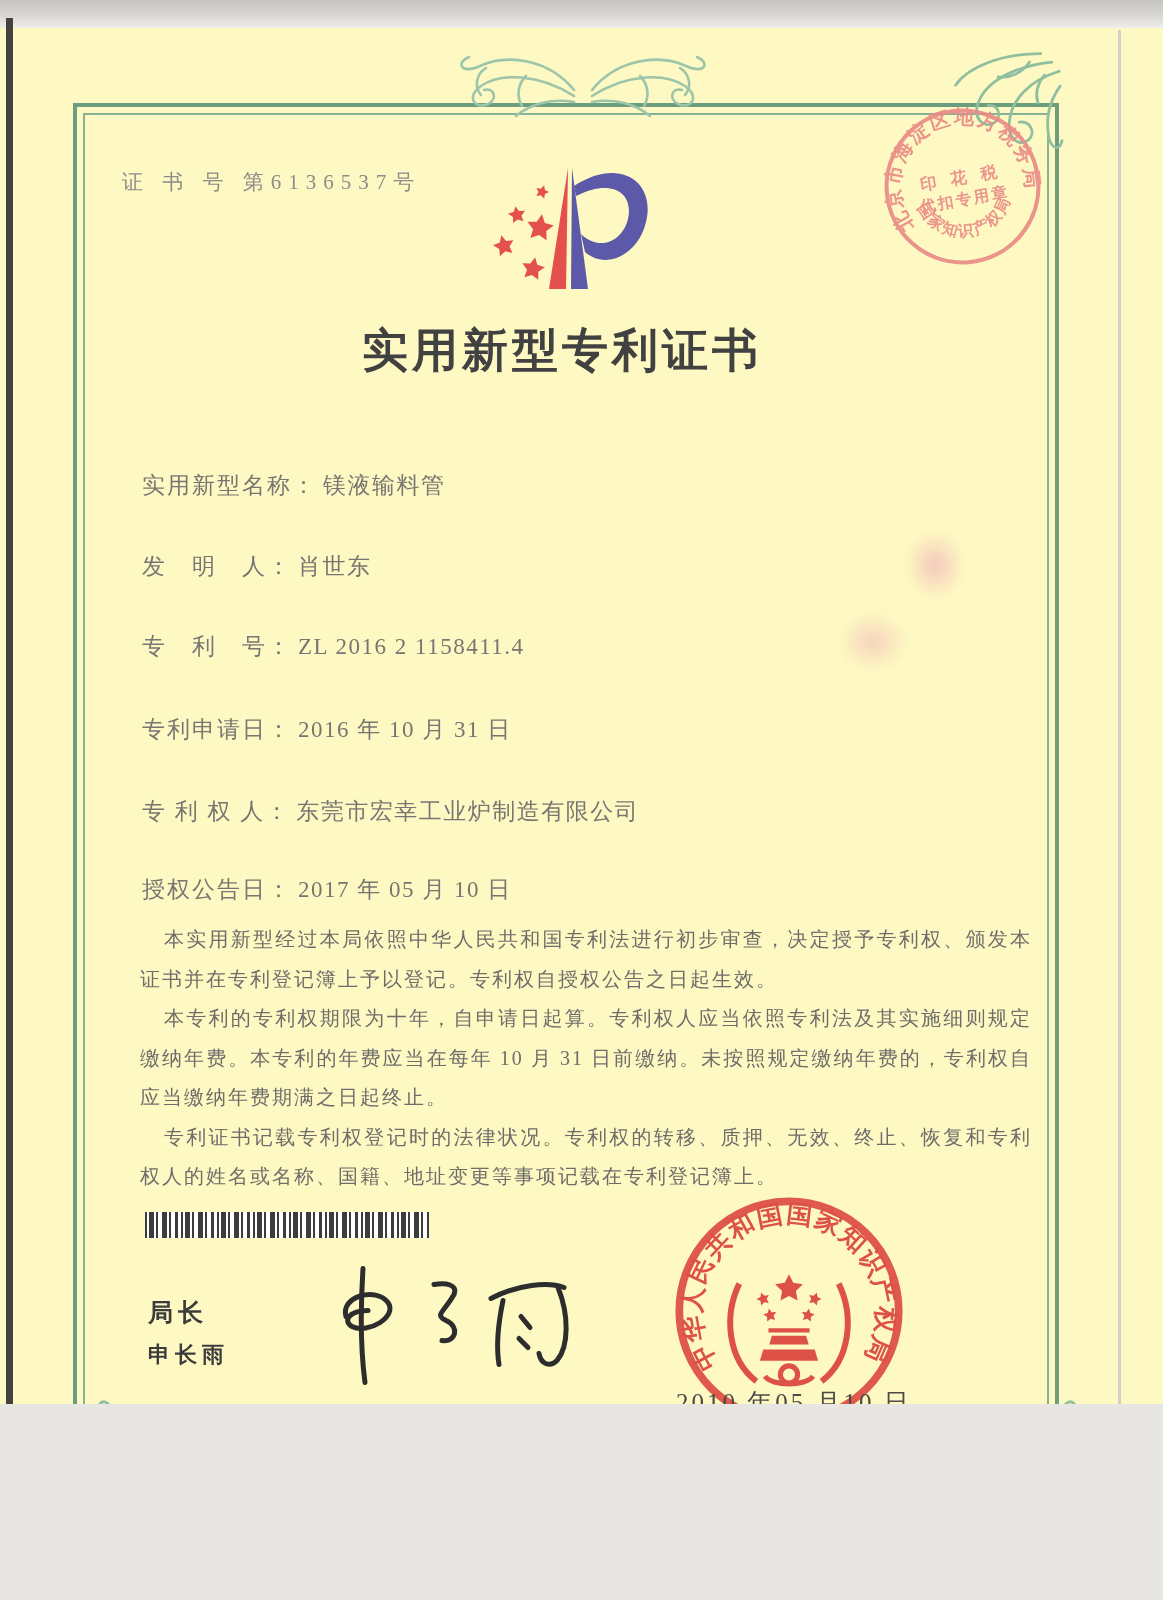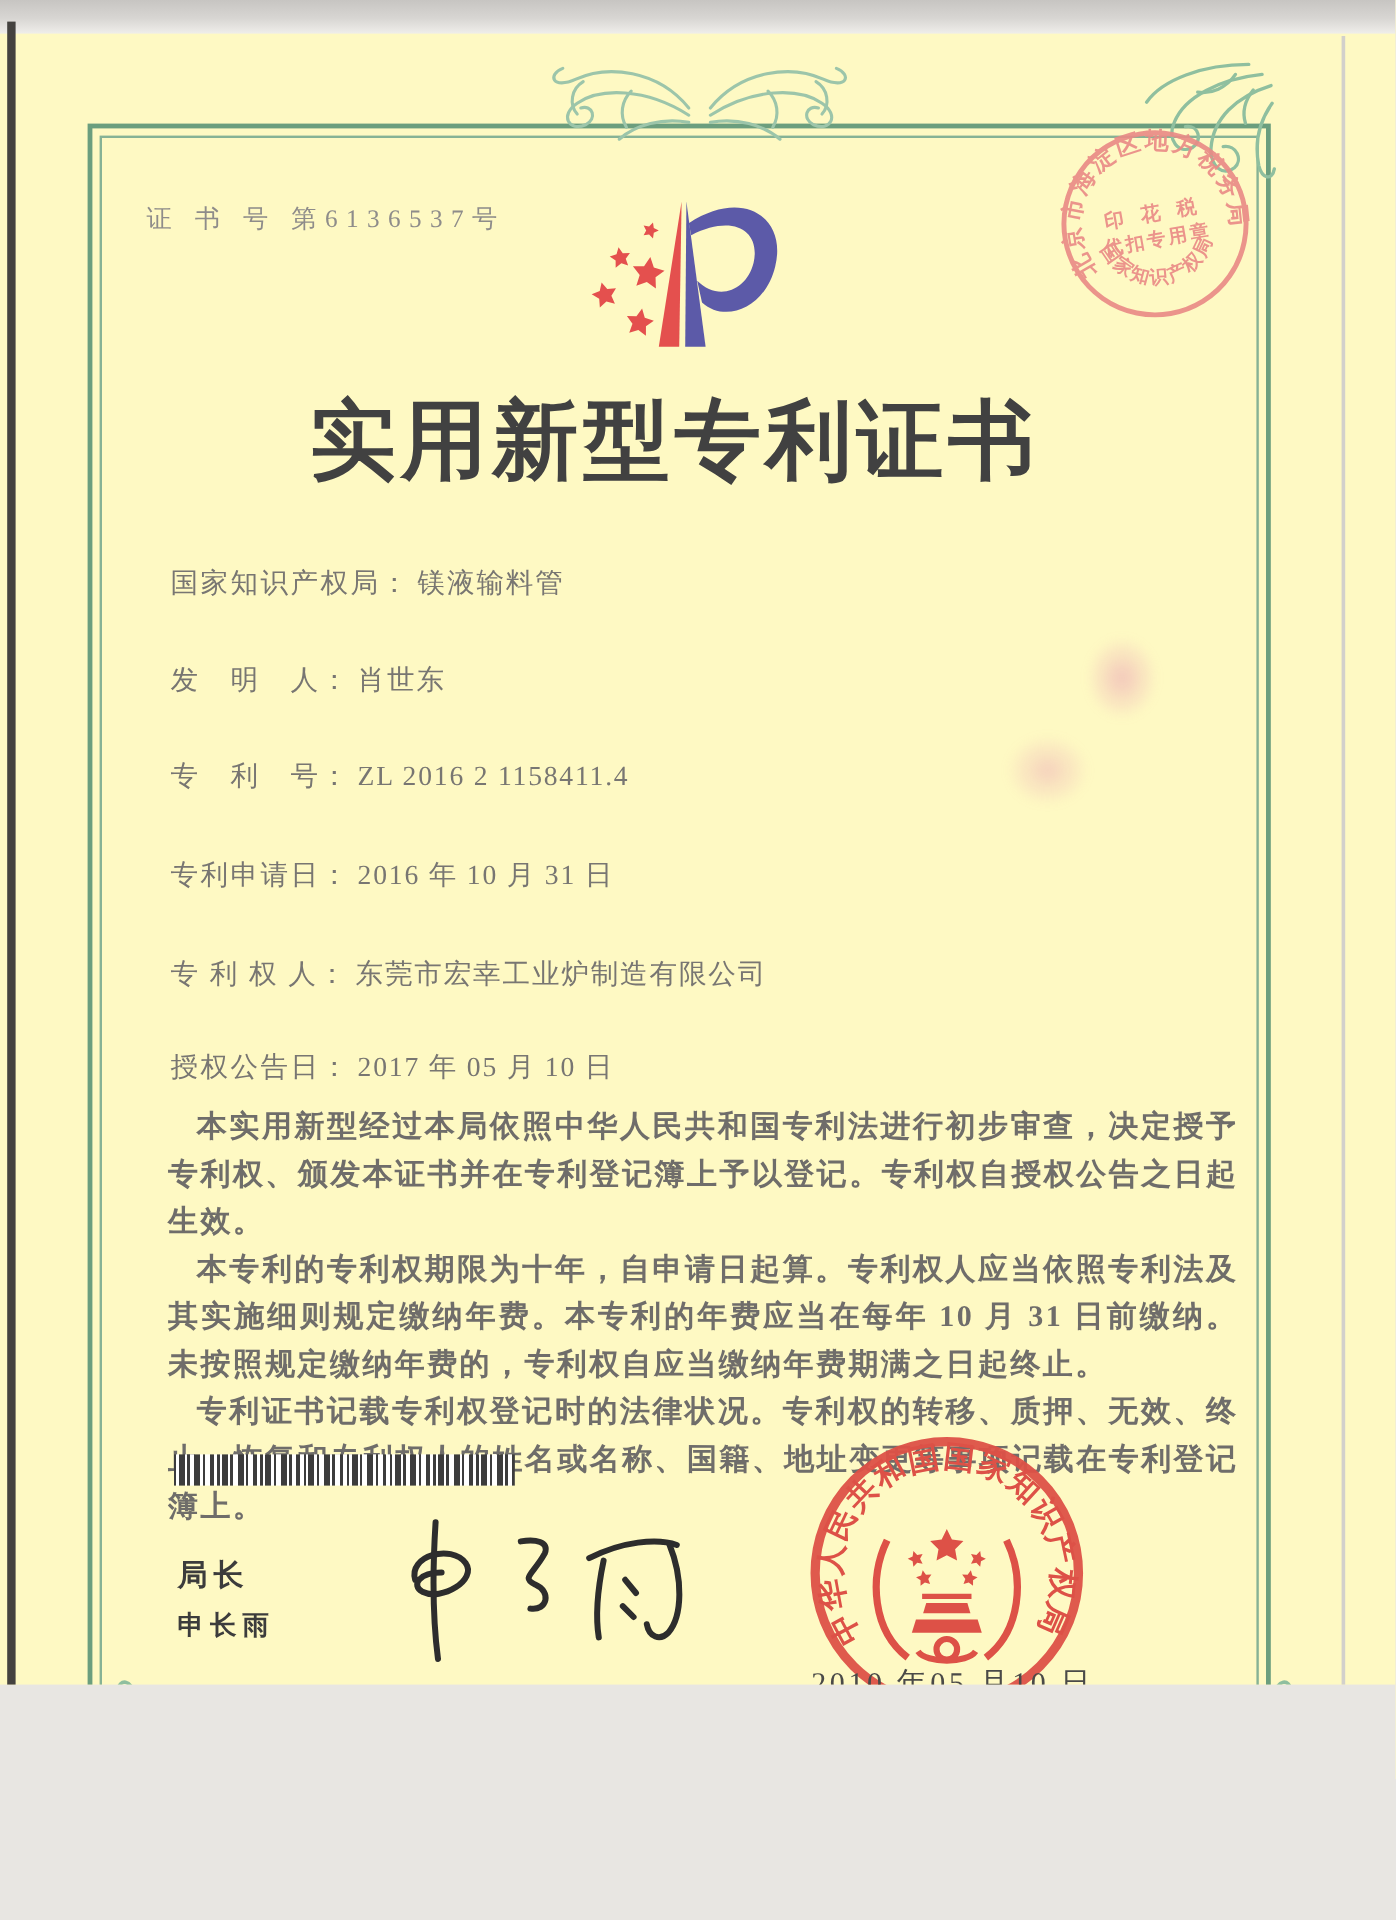--- a/index.html
+++ b/index.html
@@ -20,32 +20,32 @@
        border:2px solid #86b295;}
 
   .orn{position:absolute;pointer-events:none;}
 
   
   .cert-no{position:absolute;left:122px;top:168px;font-size:21px;color:#8e8c8a;
        letter-spacing:7px;}
   .logo{position:absolute;left:448px;top:142px;}
   .tax-stamp{position:absolute;left:880px;top:104px;transform:rotate(-10deg);opacity:.9;}
   .doc-title{position:absolute;left:73px;top:320px;width:978px;text-align:center;
-       font-size:72px;font-weight:600;color:#414141;letter-spacing:4px;}
+       font-size:46px;font-weight:600;color:#414141;letter-spacing:4px;}
 
   
   .frow{position:absolute;left:142px;font-size:23px;color:#787672;letter-spacing:2px;white-space:nowrap;}
   .frow .flabel{letter-spacing:2px;}
   .frow .fvalue{margin-left:6px;letter-spacing:1.5px;}
   .r1{top:470px}.r2{top:551px}.r3{top:631px}.r4{top:714px}.r5{top:796px}.r6{top:874px}
 
   
   .body-text{position:absolute;left:140px;top:920px;width:892px;
-       font-size:25px;line-height:39.5px;color:#6f6d6a;letter-spacing:2px;
-       text-align:justify;font-weight:bold;}
+       font-size:20px;line-height:39.5px;color:#6f6d6a;letter-spacing:2px;
+       text-align:justify;}
   .body-text p{margin:0;text-indent:24px;}
 
   
   .barcode{position:absolute;left:145px;top:1212px;width:284px;height:26px;
      background:repeating-linear-gradient(90deg,
        #3c3c3c 0 2px,#fff 2px 4px,#3c3c3c 4px 9px,#fff 9px 11px,
        #3c3c3c 11px 13px,#fff 13px 17px,#3c3c3c 17px 22px,#fff 22px 24px,
        #3c3c3c 24px 26px,#fff 26px 30px,#3c3c3c 30px 33px,#fff 33px 36px);}
 
   
@@ -153,21 +153,21 @@
     <text x="100" y="96" text-anchor="middle" font-size="20" letter-spacing="6" fill="#ea8a86" font-weight="bold">印 花 税</text>
     <text x="100" y="122" text-anchor="middle" font-size="19" letter-spacing="3" fill="#ea8a86" font-weight="bold">代扣专用章</text>
     <text font-size="19" fill="#ea8a86" letter-spacing="2" font-weight="bold">
       <textPath href="#taxBot">国家知识产权局</textPath>
     </text>
   </svg>
 
   <div class="doc-title">实用新型专利证书</div>
 
   <div class="frow r1">
-    <span class="flabel">国家知识产权局：</span><span class="fvalue">镁液输料管</span>
+    <span class="flabel">实用新型名称：</span><span class="fvalue">镁液输料管</span>
   </div>
   <div class="frow r2">
     <span class="flabel">发　明　人：</span><span class="fvalue">肖世东</span>
   </div>
   <div class="frow r3">
     <span class="flabel">专　利　号：</span><span class="fvalue">ZL 2016 2 1158411.4</span>
   </div>
   <div class="frow r4">
     <span class="flabel">专利申请日：</span><span class="fvalue">2016 年 10 月 31 日</span>
   </div>

